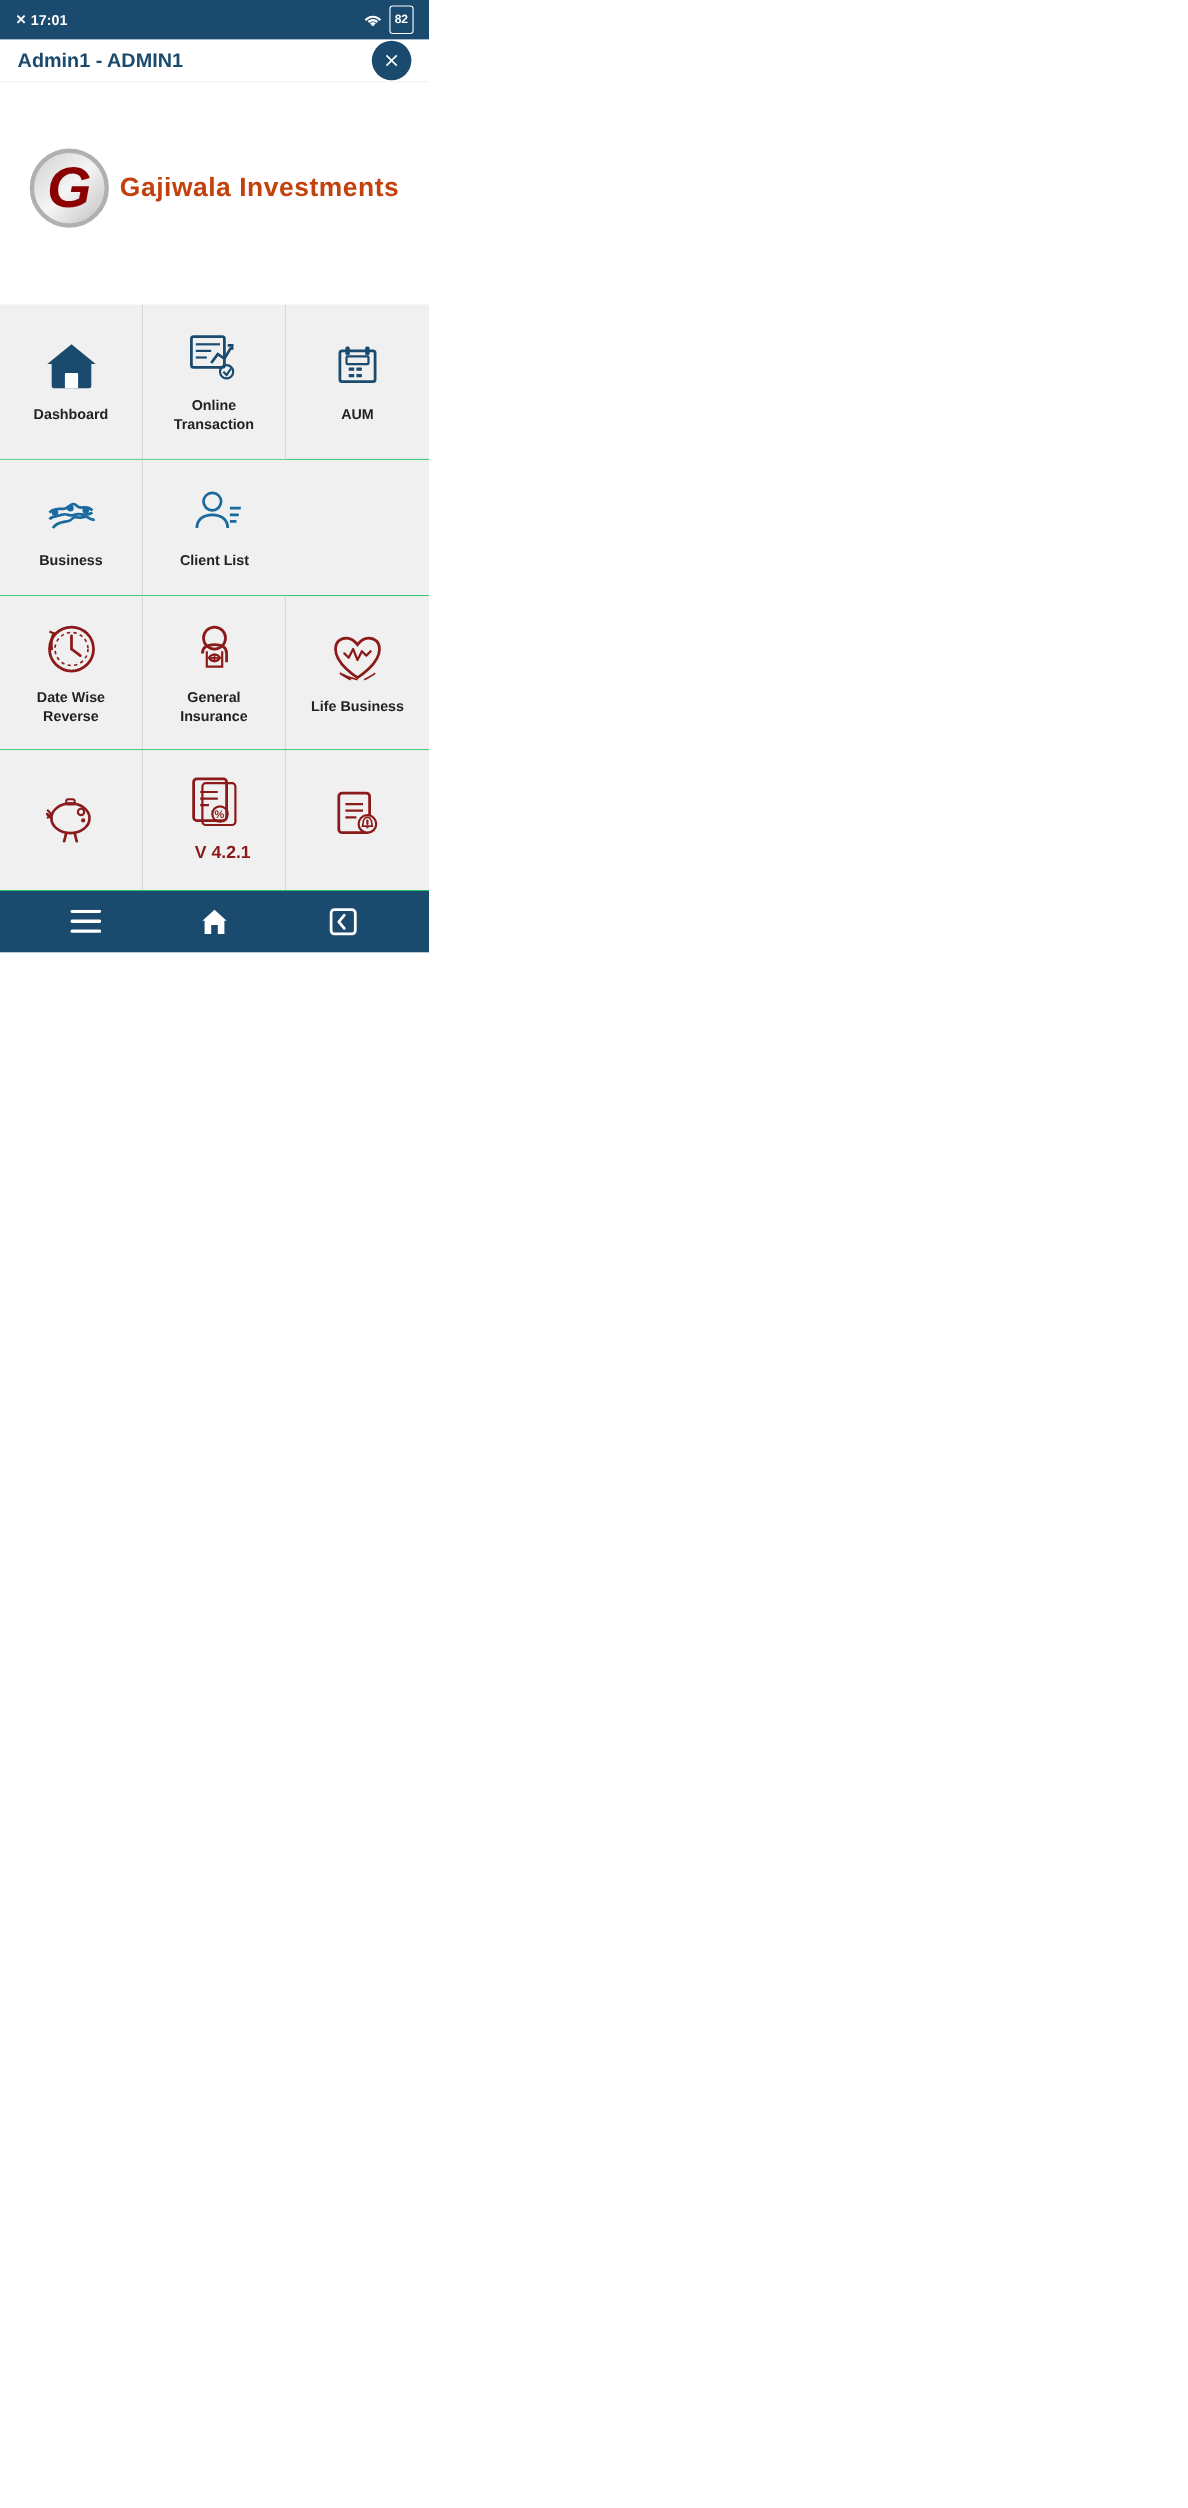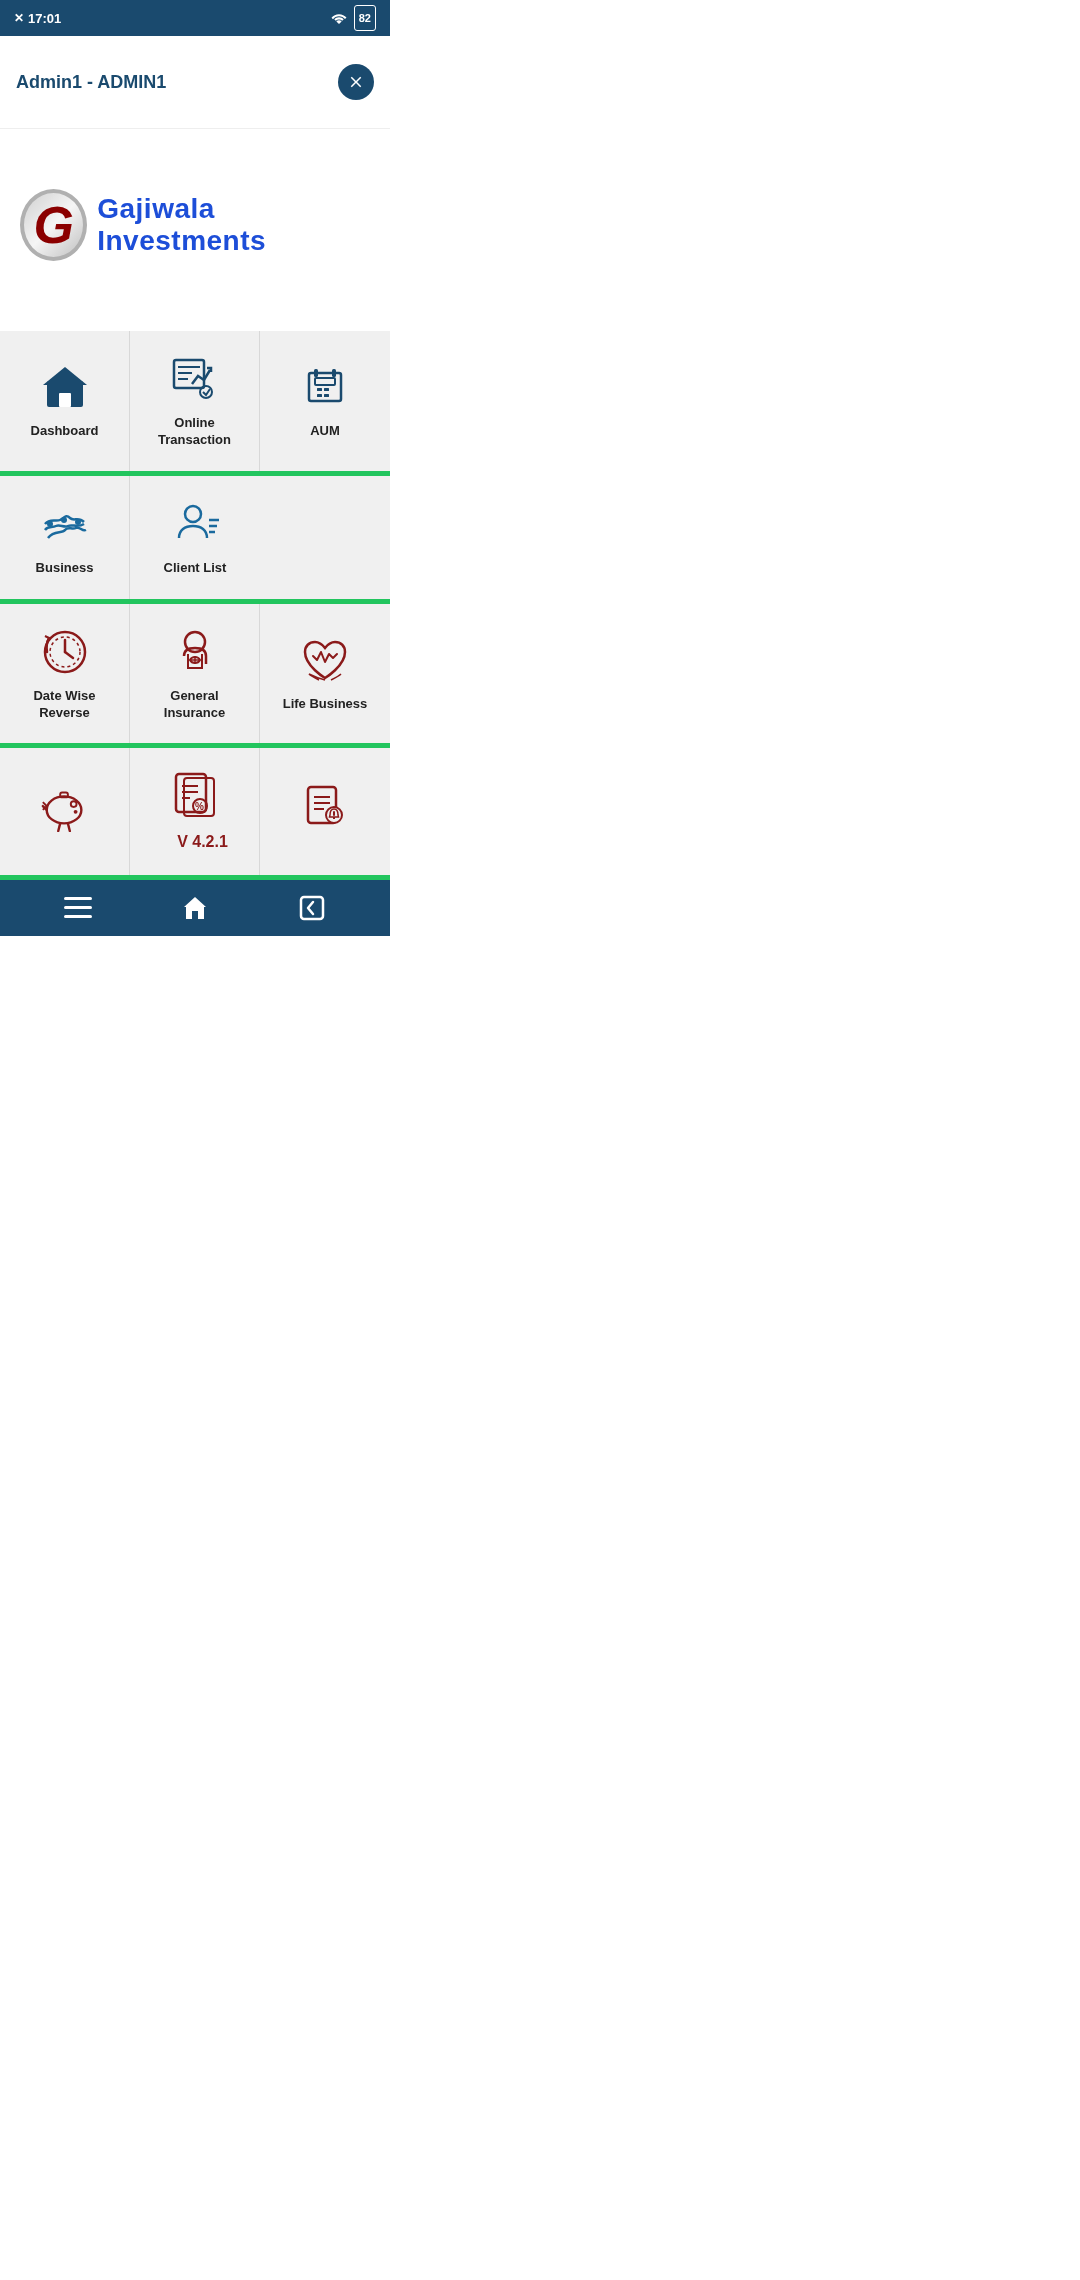--- a/index.html
+++ b/index.html
@@ -45,21 +45,21 @@
       font-size: 11px;
       position: relative;
     }
 
     
     .app-header {
       background: #fff;
       display: flex;
       justify-content: space-between;
       align-items: center;
-      padding: 28px 16px;
+      padding: 1px 16px;
       border-bottom: 1px solid #eee;
     }
     .app-header .title {
       color: #1a4a6e;
       font-size: 18px;
       font-weight: 700;
     }
     .close-btn {
       width: 36px;
       height: 36px;
@@ -96,36 +96,36 @@
       height: 72px;
       border-radius: 50%;
       border: 4px solid #b0b0b0;
       font-size: 52px;
       font-weight: 900;
       color: #8b0000;
       font-style: italic;
       background: linear-gradient(135deg, #d0d0d0 0%, #f5f5f5 50%, #c0c0c0 100%);
     }
     .logo-text {
-      font-size: 28px;
+      font-size: 24px;
       font-weight: 800;
-      color: #1d4ed8;
+      color: #c2410c;
       letter-spacing: 0.5px;
     }
 
     
     .grid-section {
       background: #f0f0f0;
       flex: 1;
     }
 
     .grid-row {
       display: grid;
       grid-template-columns: 1fr 1fr 1fr;
-      border-bottom: 5px solid #22c55e;
+      border-bottom: 1px solid #22c55e;
     }
 
     .grid-cell {
       display: flex;
       flex-direction: column;
       align-items: center;
       justify-content: center;
       padding: 22px 8px;
       cursor: pointer;
       gap: 10px;

